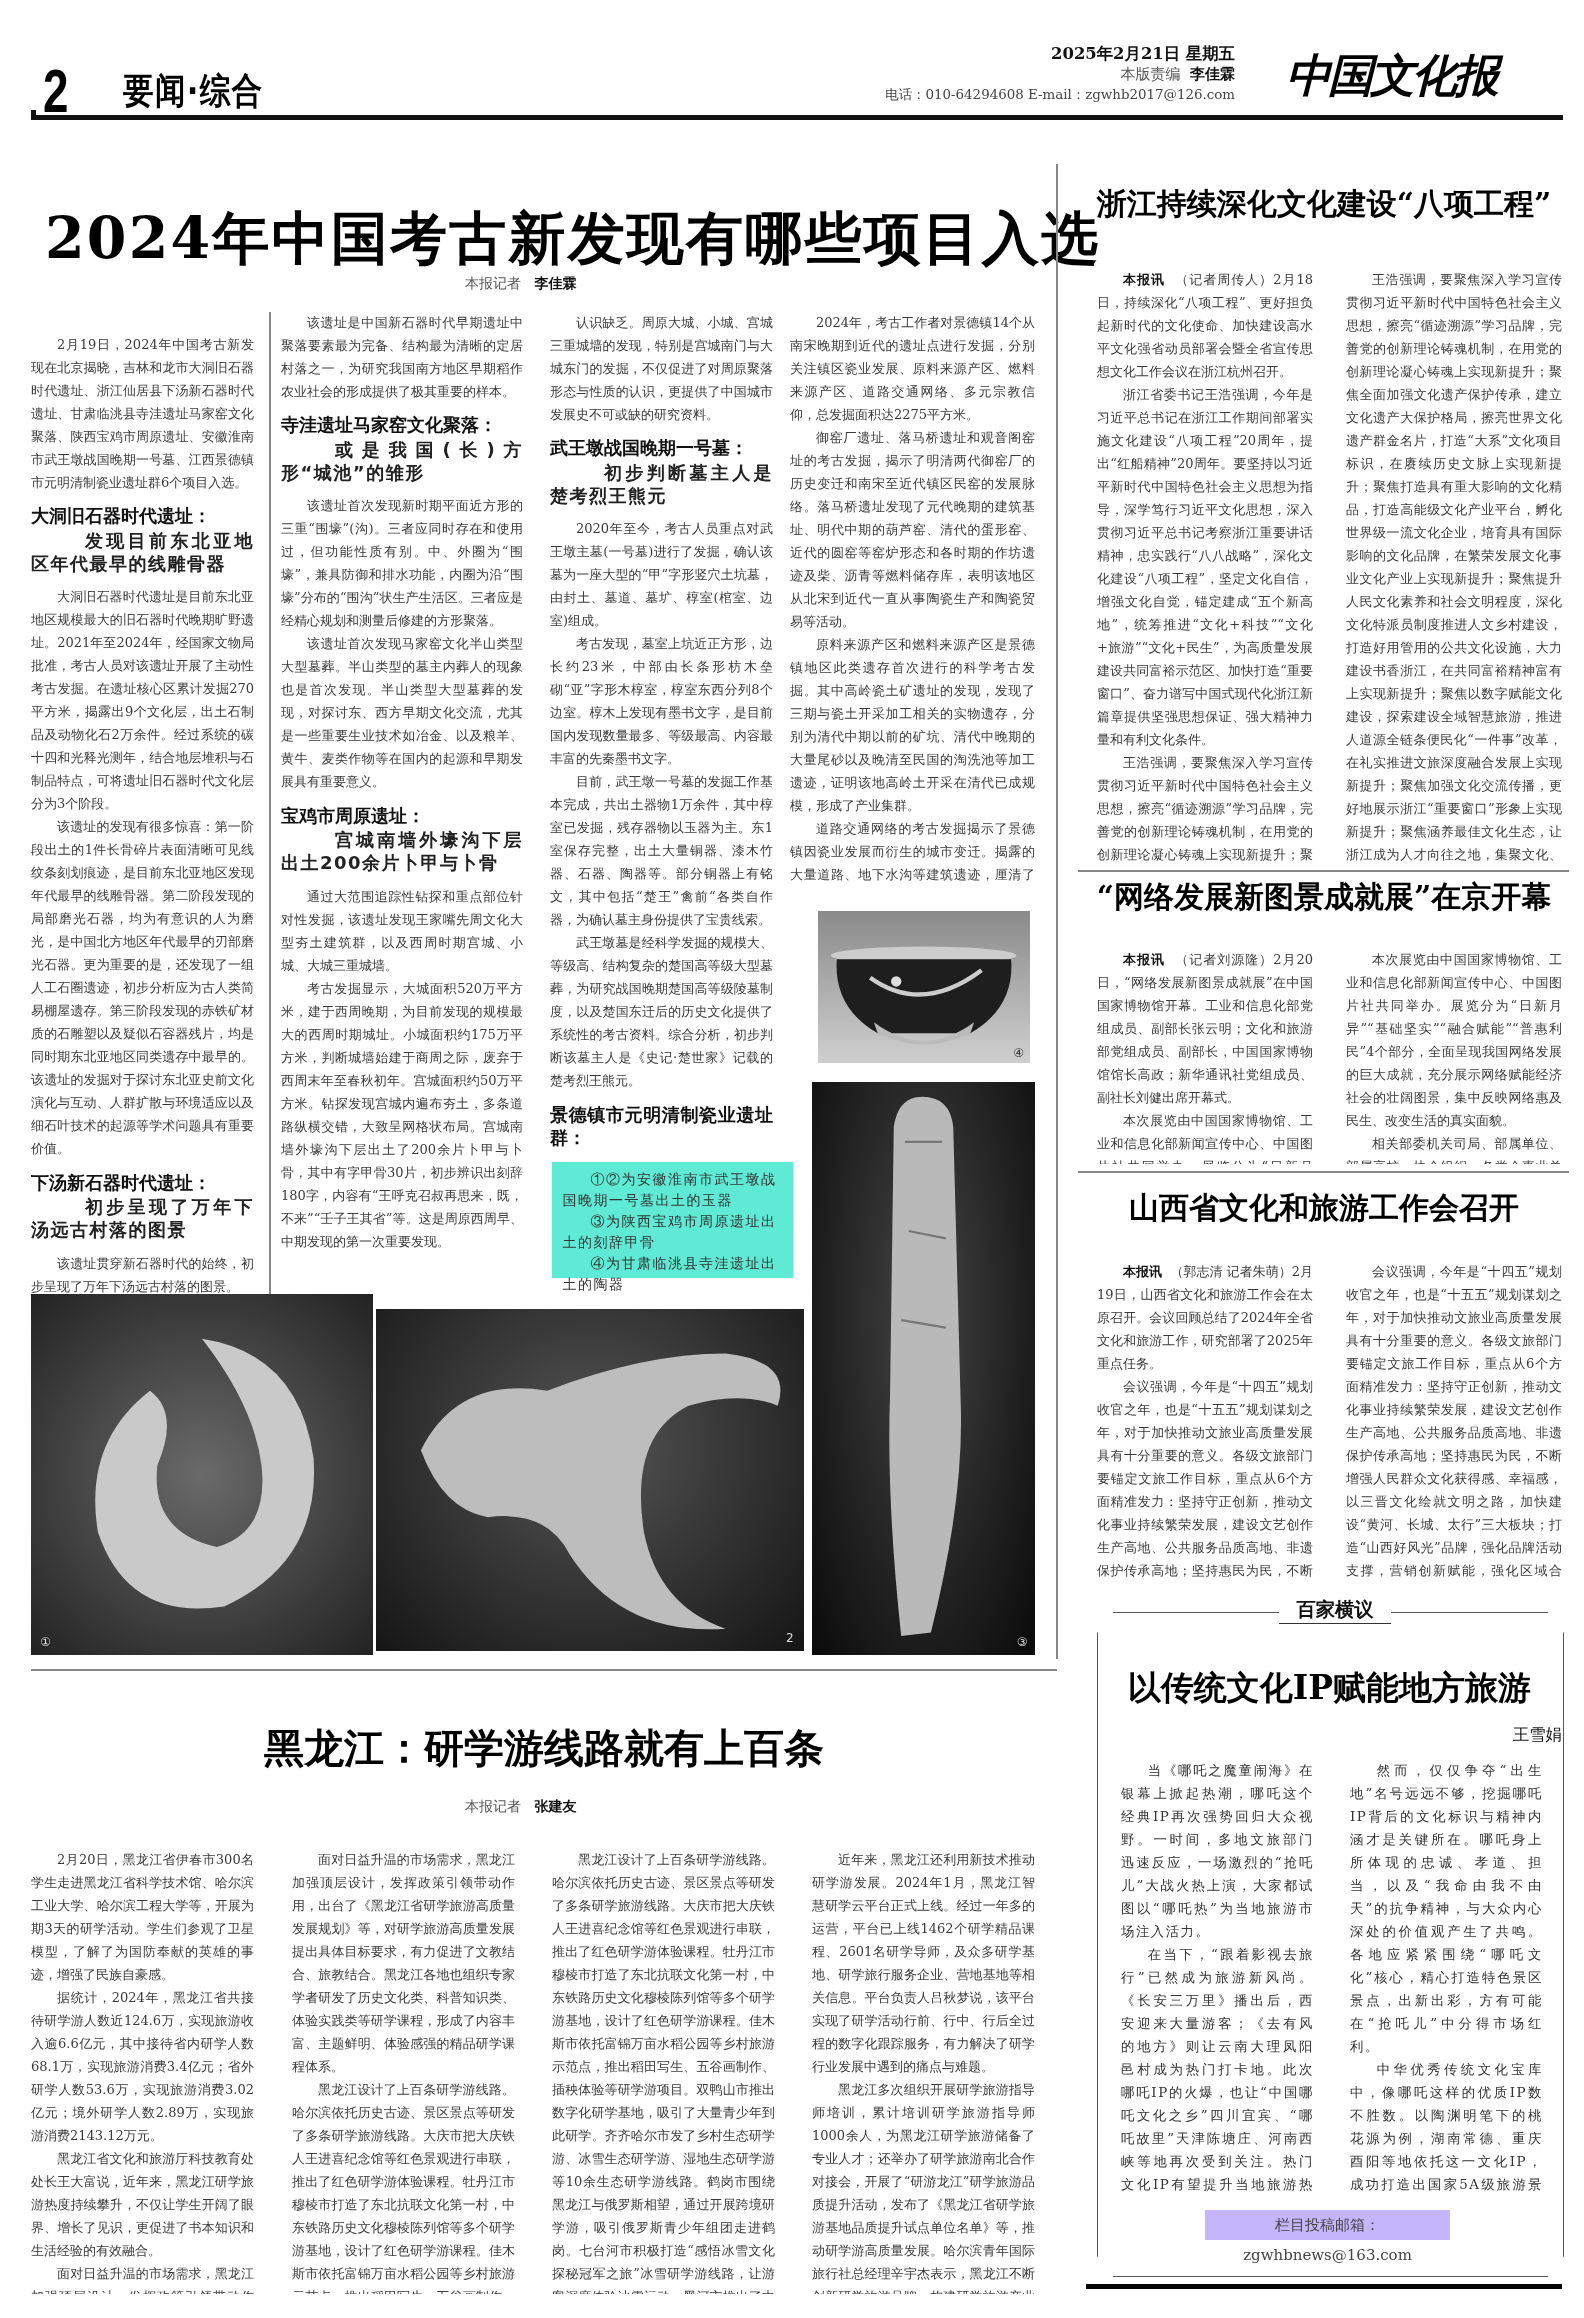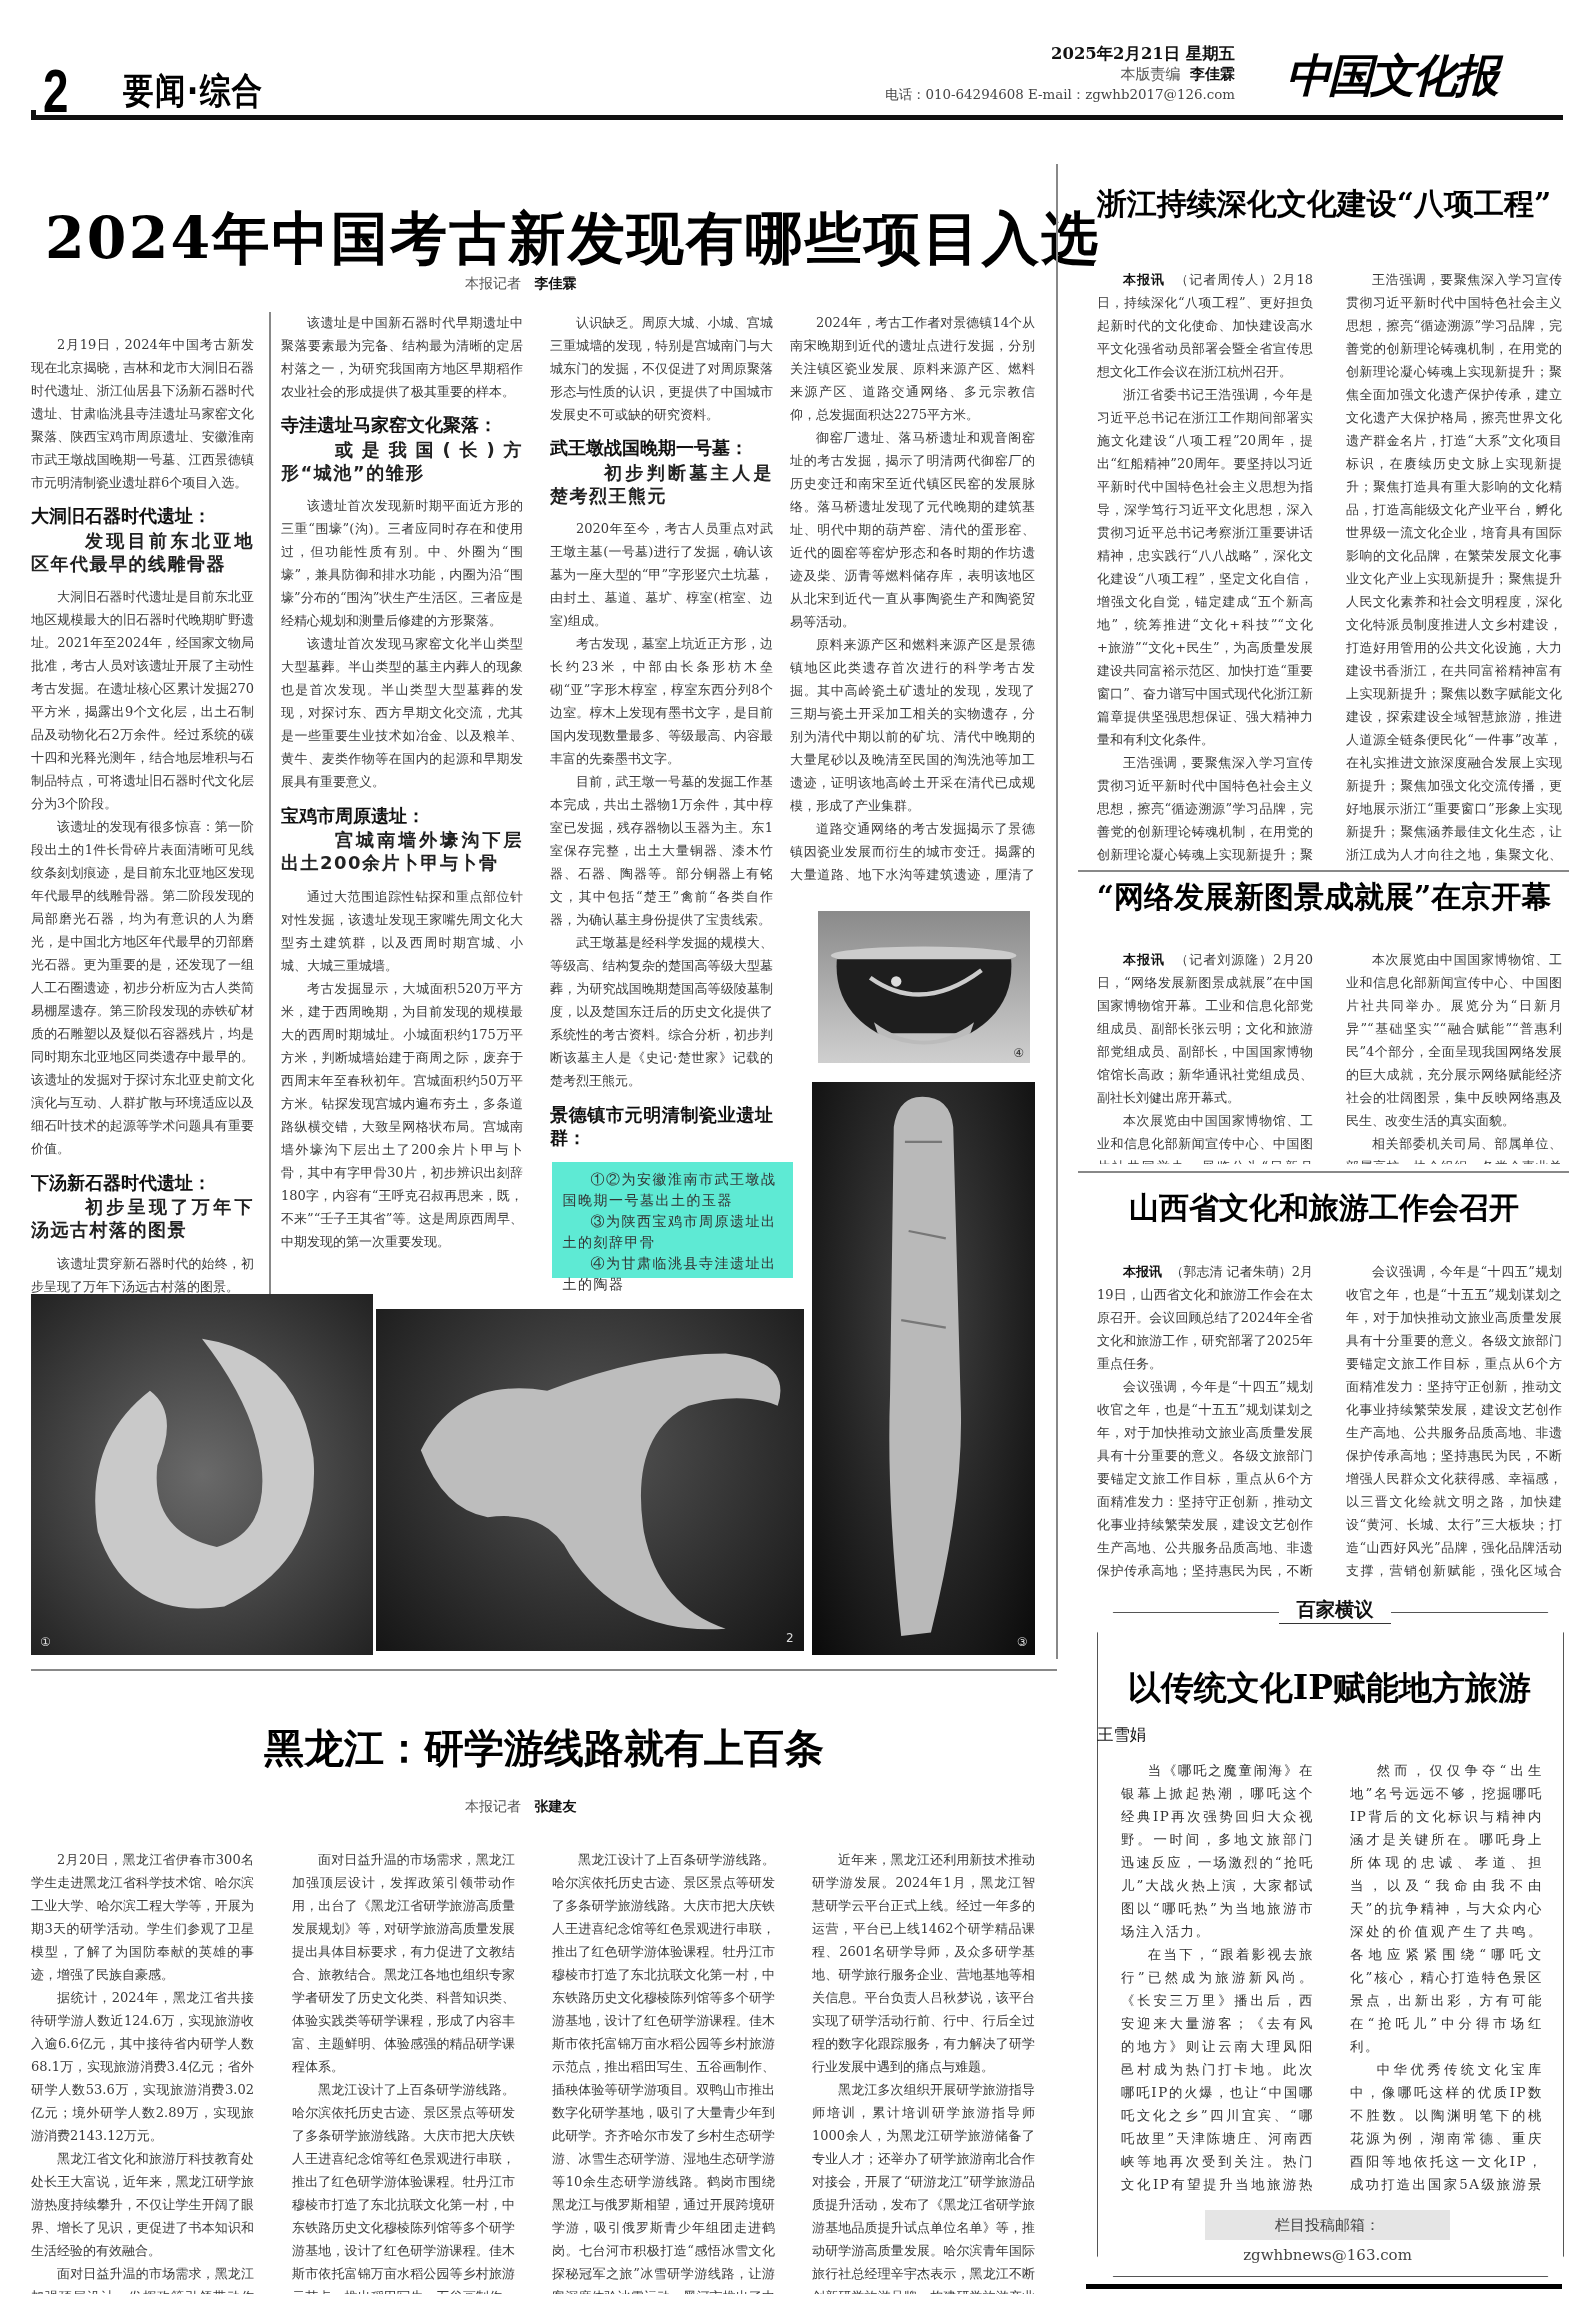--- a/index.html
+++ b/index.html
@@ -26,21 +26,21 @@
   .side-title{font-family:"DejaVu Serif",serif;font-weight:bold;font-size:30px;color:#000;white-space:nowrap;text-align:center;}
   .lead{font-family:"DejaVu Sans",sans-serif;font-weight:bold;color:#111;}
   .caption-box{left:552px;top:1162px;width:220px;height:101px;background:#5eead4;padding:7.4px 10.4px;font-size:14px;line-height:21px;color:#333;letter-spacing:1.5px;}
   .caption-box p{margin:0;text-indent:2em;}
   .photo{background:#777;overflow:hidden;}
   .photo-num{position:absolute;font-size:12px;color:#ddd;font-family:"DejaVu Sans",sans-serif;}
   .panel{left:1097px;top:1612px;width:465px;height:663px;border:1.5px solid #555;clip-path:polygon(16.4px 0,calc(100% - 16.4px) 0,100% 21px,100% calc(100% - 21px),calc(100% - 16.4px) 100%,16.4px 100%,0 calc(100% - 21px),0 21px);}
   .panel-tag{left:1279px;top:1596px;width:112px;background:#fff;text-align:center;font-family:"DejaVu Sans",sans-serif;font-weight:bold;font-size:19.3px;color:#111;border-bottom:1.5px solid #333;}
   .panel-text{font-size:13.4px;line-height:23px;letter-spacing:1.5px;color:#333;text-align:justify;}
   .panel-text p{margin:0;text-indent:2em;}
-  .email-box{left:1205px;top:2210px;width:245px;height:30px;background:#e5e5e5;font-size:15px;line-height:30px;text-align:center;color:#444;}
+  .email-box{left:1205px;top:2210px;width:245px;height:30px;background:#c4b5fd;font-size:15px;line-height:30px;text-align:center;color:#444;}
   .bottom-bar{left:1086px;top:2284px;width:476px;height:4.5px;background:#000;}
 </style>
 </head>
 <body>
 
 <div class="abs masthead-num">2</div>
 <div class="abs masthead-sec">要闻·综合</div>
 <div class="abs masthead-hook"></div>
 <div class="abs masthead-line"></div>
 <div class="abs hdr-date">2025年2月21日  星期五</div>
@@ -185,21 +185,21 @@
 
 </div>
 <div class="abs col-text" style="left:812px;top:1848px;width:223px;height:446px;overflow:hidden;">
   <p>近年来，黑龙江还利用新技术推动研学游发展。2024年1月，黑龙江智慧研学云平台正式上线。经过一年多的运营，平台已上线1462个研学精品课程、2601名研学导师，及众多研学基地、研学旅行服务企业、营地基地等相关信息。平台负责人吕秋梦说，该平台实现了研学活动行前、行中、行后全过程的数字化跟踪服务，有力解决了研学行业发展中遇到的痛点与难题。</p>
   <p>黑龙江多次组织开展研学旅游指导师培训，累计培训研学旅游指导师1000余人，为黑龙江研学旅游储备了专业人才；还举办了研学旅游南北合作对接会，开展了“研游龙江”研学旅游品质提升活动，发布了《黑龙江省研学旅游基地品质提升试点单位名单》等，推动研学游高质量发展。哈尔滨青年国际旅行社总经理辛宇杰表示，黑龙江不断创新研学旅游品牌，构建研学旅游产业体系，全季节、全链条、全方位优化研学旅游产品，推动了研学游产业化、体系化建设。</p>
 </div>
 
 <div class="abs panel"></div>
 <div class="abs panel-tag">百家横议</div>
 <div class="abs side-title" style="left:1097px;top:1666px;width:465px;font-size:33px;">以传统文化IP赋能地方旅游</div>
-<div class="abs byline" style="left:1097px;top:1724px;width:465px;text-align:left;font-size:16.4px;color:#111;">王雪娟</div>
+<div class="abs byline" style="left:1097px;top:1724px;width:465px;text-align:right;font-size:16.4px;color:#111;">王雪娟</div>
 <div class="abs panel-text" style="left:1121px;top:1759px;width:193px;height:439px;overflow:hidden;">
   <p>当《哪吒之魔童闹海》在银幕上掀起热潮，哪吒这个经典IP再次强势回归大众视野。一时间，多地文旅部门迅速反应，一场激烈的“抢吒儿”大战火热上演，大家都试图以“哪吒热”为当地旅游市场注入活力。</p>
   <p>在当下，“跟着影视去旅行”已然成为旅游新风尚。《长安三万里》播出后，西安迎来大量游客；《去有风的地方》则让云南大理凤阳邑村成为热门打卡地。此次哪吒IP的火爆，也让“中国哪吒文化之乡”四川宜宾、“哪吒故里”天津陈塘庄、河南西峡等地再次受到关注。热门文化IP有望提升当地旅游热度。</p>
   <p>然而，仅仅争夺“出生地”名号远远不够，挖掘哪吒IP背后的文化标识与精神内涵才是关键所在。哪吒身上所体现的忠诚、孝道、担当，以及“我命由我不由天”的抗争精神，与大众内心深处的价值观产生了共鸣。各地应紧紧围绕“哪吒文化”核心，精心打造特色景区景点，出新出彩，方有可能在“抢吒儿”中分得市场红利。</p>
 </div>
 <div class="abs panel-text" style="left:1350px;top:1759px;width:193px;height:439px;overflow:hidden;">
   <p>然而，仅仅争夺“出生地”名号远远不够，挖掘哪吒IP背后的文化标识与精神内涵才是关键所在。哪吒身上所体现的忠诚、孝道、担当，以及“我命由我不由天”的抗争精神，与大众内心深处的价值观产生了共鸣。各地应紧紧围绕“哪吒文化”核心，精心打造特色景区景点，出新出彩，方有可能在“抢吒儿”中分得市场红利。</p>
   <p>中华优秀传统文化宝库中，像哪吒这样的优质IP数不胜数。以陶渊明笔下的桃花源为例，湖南常德、重庆酉阳等地依托这一文化IP，成功打造出国家5A级旅游景区，让游客沉浸式感受世外桃源的悠然意境。这说明，深入挖掘、合理运用文化IP，才可以为地方旅游注入活力。</p>
 
 </div>

